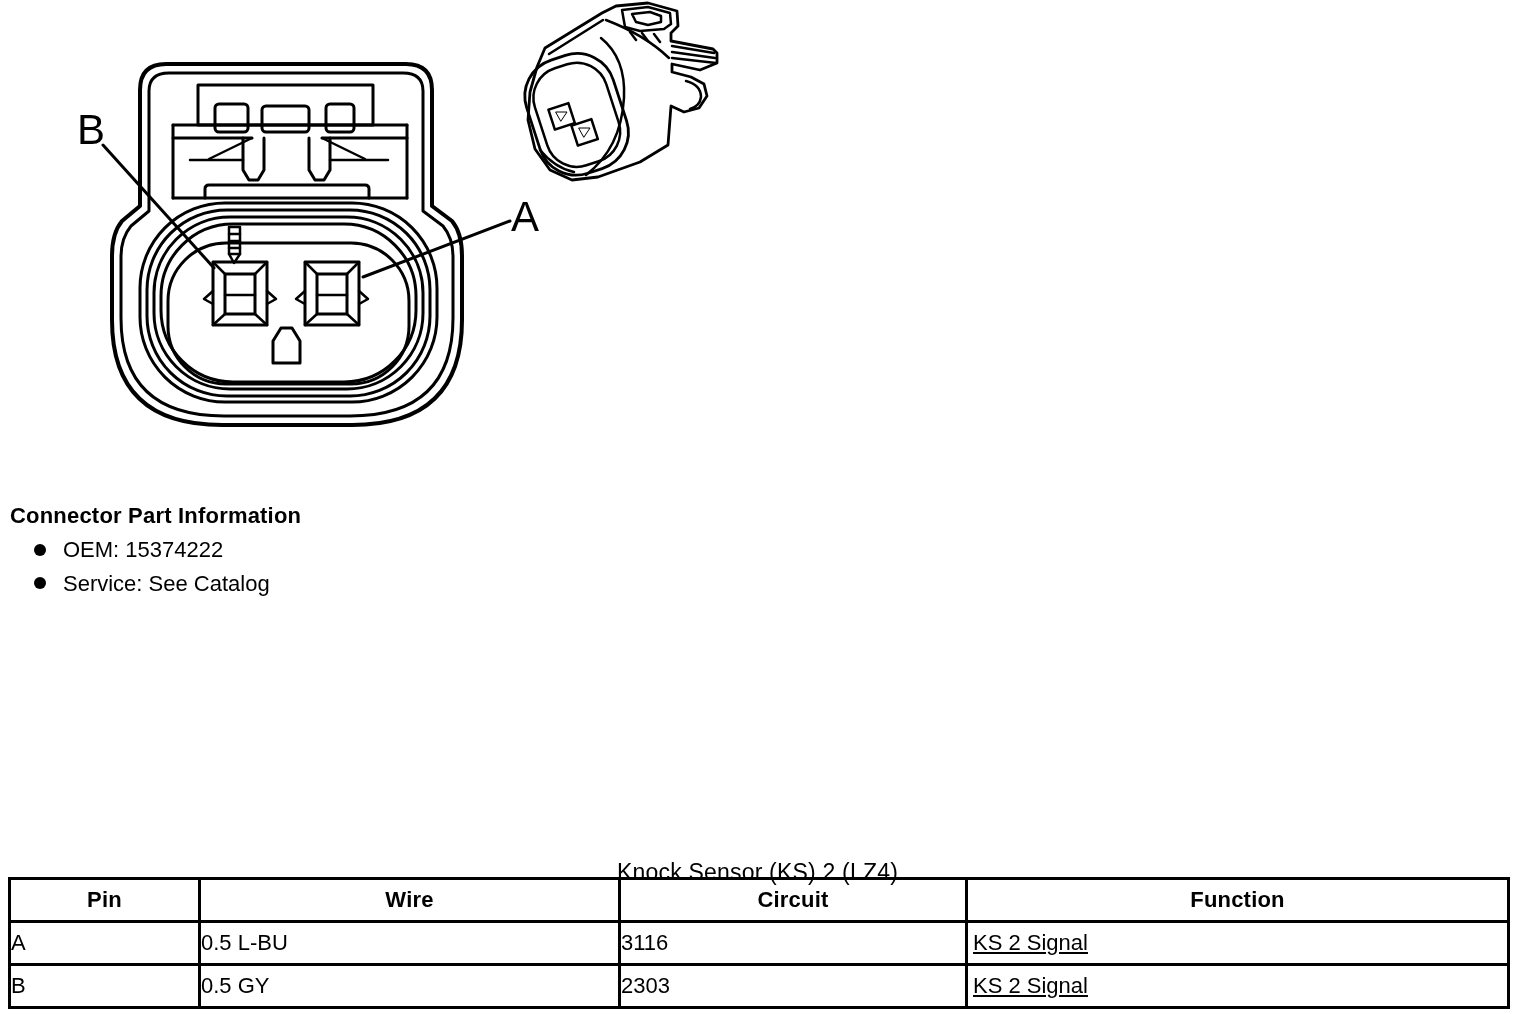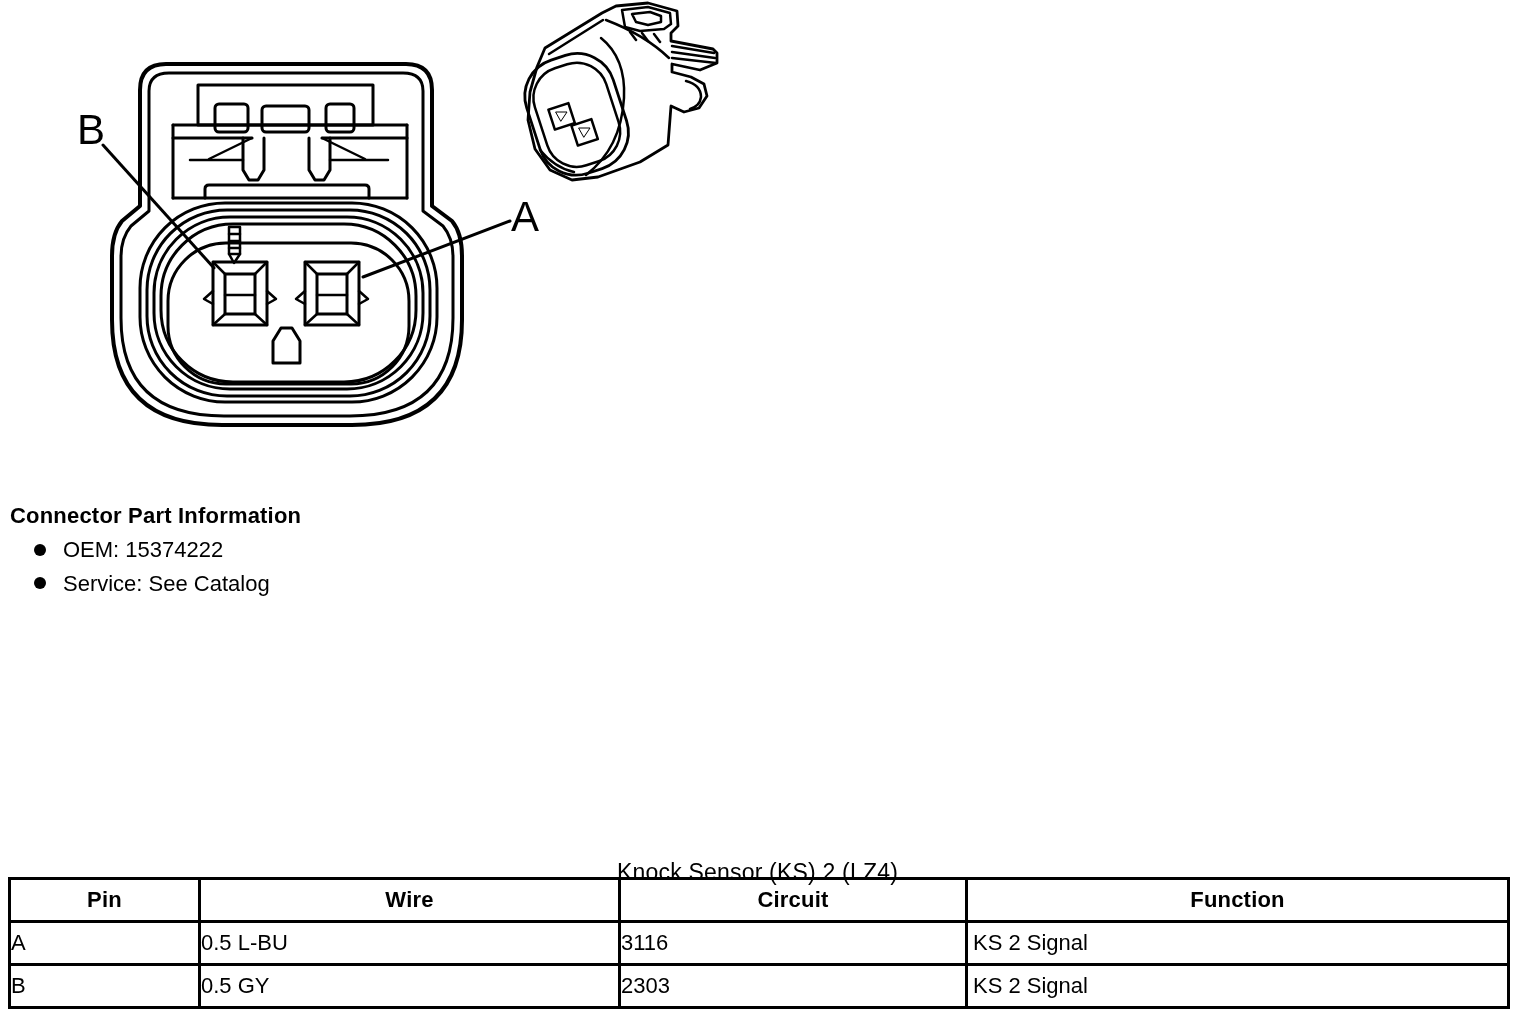--- a/index.html
+++ b/index.html
@@ -48,21 +48,21 @@
     position:absolute;left:8px;top:877px;
     border-collapse:collapse;table-layout:fixed;width:1499px;
     font-size:22px;
   }
   .pin-table th,.pin-table td{
     border:3px solid #000;
     vertical-align:middle;
     padding:0;height:40px;overflow:hidden;white-space:nowrap;
   }
   .pin-table th{font-weight:bold;letter-spacing:0.2px;}
-  .pin-table td.fn{text-align:left;padding-left:5px;}
+  .pin-table td.fn{text-align:left;padding-left:5px;text-decoration:underline;}
 </style>
 </head>
 <body>
 
 <div class="page">
 
   <svg class="figure-svg" width="760" height="470" viewBox="0 0 760 470">
 
     <g>
 

